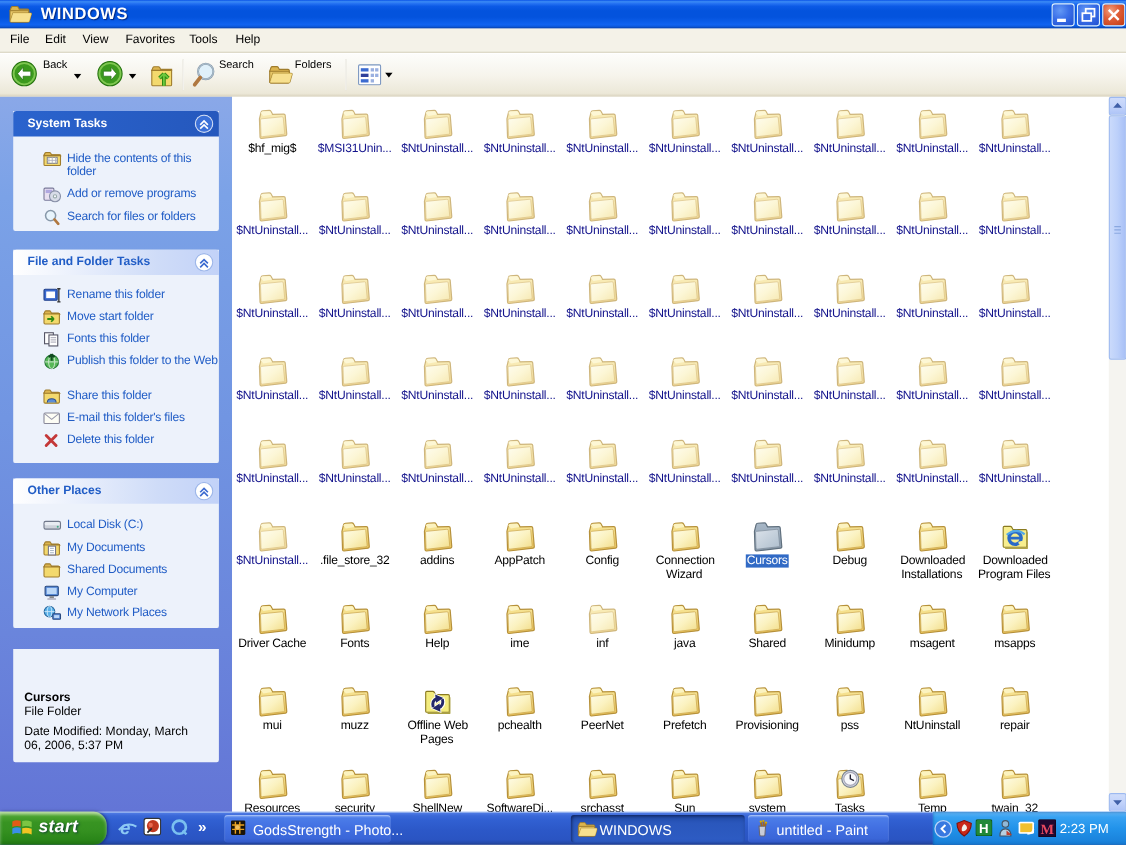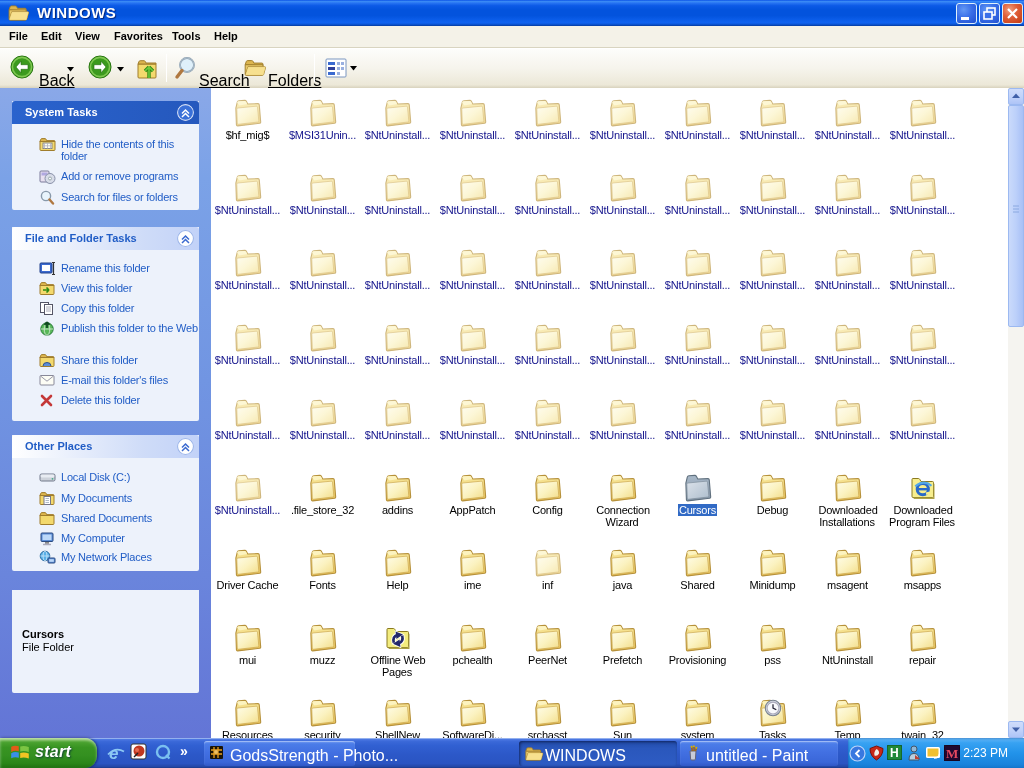--- a/index.html
+++ b/index.html
@@ -8,25 +8,25 @@
 background:linear-gradient(180deg,#0b53e7 0%,#3b8bf5 6%,#2673f2 12%,#0c5ae6 22%,#0353dd 38%,#0353dd 60%,#0a5ce8 75%,#1063f0 86%,#0d5be0 92%,#0847b8 97%,#063d9e 100%);}
 #titletxt{position:absolute;left:37px;top:4px;color:#fff;font-size:15px;font-weight:bold;
 text-shadow:1px 1px 1px #00257e;letter-spacing:.5px;}
 .capbtn{position:absolute;top:3px;width:21px;height:21px;border-radius:3px;
 border:1px solid #dff0fb;}
 .bminmax{background:radial-gradient(circle at 35% 30%,#6398f5 0%,#3a6fe8 45%,#1f4fd0 100%);}
 .bclose{background:radial-gradient(circle at 35% 30%,#f0a080 0%,#e0603a 40%,#c23a10 100%);}
 .capbtn svg{position:absolute;left:0;top:0;}
 #menubar{position:absolute;left:0;top:26px;width:1024px;height:22px;background:#f4f2e8;
 border-bottom:1px solid #d8d4c0;font-size:11px;color:#000;}
-.mitem{position:absolute;top:4px;font-weight:bold;}
+.mitem{position:absolute;top:4px;}
 #toolbar{position:absolute;left:0;top:49px;width:1024px;height:39px;
 background:linear-gradient(180deg,#fdfdfb 0%,#f6f4ec 50%,#ece8d8 92%,#d8d2bd 100%);}
 .tsep{position:absolute;top:5px;width:1px;height:28px;background:#c8c4b0;border-right:1px solid #fff;}
-.tlabel{position:absolute;font-size:16px;color:#000;top:23px;text-decoration:underline;}
+.tlabel{position:absolute;font-size:10px;color:#000;top:5px;}
 #sidebar{position:absolute;left:0;top:88px;width:211px;height:650px;
 background:linear-gradient(180deg,#8aa8e8 0%,#7ba2e7 14%,#7195e2 45%,#6a85dc 75%,#6375d6 100%);}
 .panel{position:absolute;left:12px;width:187px;background:#edf2fb;border-radius:0 0 2px 2px;}
 .phead{position:absolute;left:0;top:0;width:187px;height:23px;border-radius:3px 3px 0 0;
 background:linear-gradient(90deg,#ffffff 0%,#cfdcf8 70%,#c2d2f8 100%);
 color:#215dc6;font-weight:bold;font-size:11px;}
 .phead.dark{background:linear-gradient(90deg,#2a63cd 0%,#2558bd 100%);color:#fff;}
 .phead .ht{position:absolute;left:13px;top:5px;}
 .chev{position:absolute;right:5px;top:3px;width:17px;height:17px;border-radius:50%;}
 .pitem{position:absolute;left:27px;font-size:11px;color:#215dc6;}
@@ -44,21 +44,21 @@
 background:linear-gradient(180deg,#cfdcfb 0%,#c2d3fa 50%,#aec4f7 100%);}
 #thumb{position:absolute;left:0;top:17px;width:16px;height:222px;border-radius:2px;
 border:1px solid #9cb9f1;background:linear-gradient(90deg,#cadafb 0%,#bcd0fa 50%,#a8c0f6 100%);}
 #taskbar{position:absolute;left:0;top:738px;width:1024px;height:30px;
 background:linear-gradient(180deg,#7aa0ee 0%,#4b77e2 5%,#3a68d8 12%,#3160d2 25%,#2c58c8 55%,#2a54c2 85%,#2448a8 95%,#1c3a88 100%);text-align:right;}
 #startbtn{position:absolute;left:0;top:0px;width:97px;height:30px;border-radius:0 12px 12px 0;
 background:linear-gradient(180deg,#8cc765 0%,#4aa22f 14%,#389422 32%,#349020 58%,#2a8619 84%,#1f7111 100%);
 box-shadow:inset 0 2px 3px rgba(255,255,255,.45), 1px 0 3px rgba(0,0,40,.5);}
 #starttxt{position:absolute;left:35px;top:5px;color:#fff;font-size:16px;font-weight:bold;
 font-style:italic;text-shadow:1px 1px 2px #143;letter-spacing:.3px;}
-.tbtn{position:absolute;top:3px;height:25px;border-radius:3px;font-size:16px;color:#fff;
+.tbtn{position:absolute;top:3px;height:25px;border-radius:3px;font-size:13px;color:#fff;
 background:linear-gradient(180deg,#6c97f2 0%,#4b7ce8 12%,#4270e2 45%,#3a66d8 85%,#3158c6 100%);
 box-shadow:inset 0 1px 1px rgba(255,255,255,.4);}
 .tbtn.active{background:linear-gradient(180deg,#214ba8 0%,#2a57bc 30%,#2e5cc4 100%);
 box-shadow:inset 1px 1px 3px rgba(0,0,30,.55);}
 .tbtn .ic{position:absolute;left:5px;top:4px;}
 .tbtn .tx{position:absolute;left:26px;top:6px;white-space:nowrap;overflow:hidden;}
 #tray{position:absolute;left:848px;top:0;width:176px;height:30px;
 background:linear-gradient(180deg,#64b8f8 0%,#38a2f2 16%,#2293ea 50%,#1a83dc 88%,#1576cc 100%);
 box-shadow:inset 1px 1px 2px rgba(0,30,100,.25);}
 #clock{position:absolute;right:16px;top:8px;color:#fff;font-size:12px;}
@@ -230,29 +230,29 @@
             <path d="M14.5 1.5 L14.5 13.5 M13 1.5 L16 1.5 M13 13.5 L16 13.5" stroke="#333" stroke-width="1.2"></path>
           </svg></span>
         <span class="t">Rename this folder</span>
       </div>
       <div class="pitem" style="top:54px">
         <span class="abs" style="left:0;top:0"><svg width="17" height="15">
             <path d="M1 4 L1 12.5 Q1 13.5 2 13.5 L14 13.5 Q15 13.5 15 12.5 L15 4 Z" fill="#f3d96d" stroke="#a07d2c"></path>
             <path d="M1 4.5 L1.8 2.3 Q2.1 1.6 2.9 1.6 L6 1.6 Q6.7 1.6 7 2.2 L7.8 3.7 L14 3.7 L15 4.5 Z" fill="#dcb54f" stroke="#a07d2c"></path>
             <path d="M4 9 L10 9 M10 9 L7.5 6.5 M10 9 L7.5 11.5" stroke="#2e8a12" stroke-width="1.6" fill="none"></path>
           </svg></span>
-        <span class="t">View this folder</span>
+        <span class="t">Move start folder</span>
       </div>
       <div class="pitem" style="top:74px">
         <span class="abs" style="left:0;top:0"><svg width="16" height="15">
             <rect x="1.5" y="1.5" width="8" height="10" fill="#fff" stroke="#556"></rect>
             <rect x="5.5" y="3.5" width="8" height="10" fill="#fff" stroke="#556"></rect>
             <path d="M7 6 L12 6 M7 8 L12 8 M7 10 L12 10" stroke="#99a" stroke-width=".8"></path>
           </svg></span>
-        <span class="t">Copy this folder</span>
+        <span class="t">Fonts this folder</span>
       </div>
       <div class="pitem" style="top:94px">
         <span class="abs" style="left:0;top:0"><svg width="16" height="15">
             <circle cx="8" cy="8" r="6.2" fill="#58b858" stroke="#2a7a3a"></circle>
             <ellipse cx="8" cy="8" rx="2.8" ry="6.2" fill="none" stroke="#cfe8cf" stroke-width=".9"></ellipse>
             <path d="M1.8 8 L14.2 8" stroke="#cfe8cf" stroke-width=".9"></path>
             <path d="M8 1 L8 7 M8 1 L5.5 3.8 M8 1 L10.5 3.8" stroke="#104a20" stroke-width="1.8" fill="none"></path>
           </svg></span>
         <span class="t">Publish this folder to the Web</span>
       </div>
@@ -326,20 +326,21 @@
             <path d="M1.4 6 L10.6 6" stroke="#cfe8fa" stroke-width=".8"></path>
             <rect x="9" y="8" width="7" height="5" rx=".8" fill="#5b8dd8" stroke="#2a4a80"></rect>
             <rect x="10.2" y="9.2" width="4.6" height="2.6" fill="#bcd8f8"></rect>
           </svg></span>
         <span class="t">My Network Places</span>
       </div>
     </div>
     <div class="panel" style="top:502px;height:103px">
       <div class="abs" style="left:10px;top:38px;font-size:11px;color:#000;font-weight:bold">Cursors</div>
       <div class="abs" style="left:10px;top:51px;font-size:11px;color:#000">File Folder</div>
+      <div class="abs" style="left:10px;top:69px;font-size:11px;color:#000;width:165px;line-height:13px">Date Modified: Monday, March 06, 2006, 5:37 PM</div>
     </div>
   </div>
 <div id="content">
     <div class="cell" style="left:-1px;top:10px"><svg width="32" height="30" viewBox="1.5 2 29 27" opacity="0.66">
         <use href="#folder"></use>
       </svg><div class="lbl"><span>$hf_mig$</span></div></div>
     <div class="cell" style="left:74px;top:10px"><svg width="32" height="30" viewBox="1.5 2 29 27" opacity="0.66">
         <use href="#folder"></use>
       </svg><div class="lbl c"><span>$MSI31Unin...</span></div></div>
     <div class="cell" style="left:149px;top:10px"><svg width="32" height="30" viewBox="1.5 2 29 27" opacity="0.66">
@@ -668,21 +669,21 @@
           <circle cx="7" cy="7" r="2" fill="#f0c060"></circle>
         </svg></span>
       <span class="tx">GodsStrength - Photo...</span>
     </div>
 <div class="tbtn active" style="left:519px;width:158px">
       <span class="ic" style="top:5px"><svg width="20" height="16" viewBox="0 0 22 17">
           <use href="#folderopen"></use>
         </svg></span>
       <span class="tx">WINDOWS</span>
     </div>
-<div class="tbtn" style="left:680px;width:158px">
+<div class="tbtn" style="left:680px;width:128px">
       <span class="ic"><svg width="16" height="16">
           <path d="M5 6 L11 6 L10.4 14 Q10.3 15 9.3 15 L6.7 15 Q5.7 15 5.6 14 Z" fill="#c8ccd8" stroke="#667"></path>
           <path d="M6.5 2 L7.5 6 M9 1.5 L9.3 6 M11.5 3 L10.5 6" stroke="#a06820" stroke-width="1.6"></path>
           <path d="M6.2 1 L7 2.5 M8.8 0.5 L9 2 M11.8 2 L11 3.5" stroke="#d8b000" stroke-width="1.8"></path>
         </svg></span>
       <span class="tx">untitled - Paint</span>
     </div>
 <div id="tray">
 <svg class="abs" style="left:1px;top:7px" width="17" height="17">
         <circle cx="8.5" cy="8.5" r="7.5" fill="#3878e0" stroke="#bcd4f8" stroke-width="1.2"></circle>

